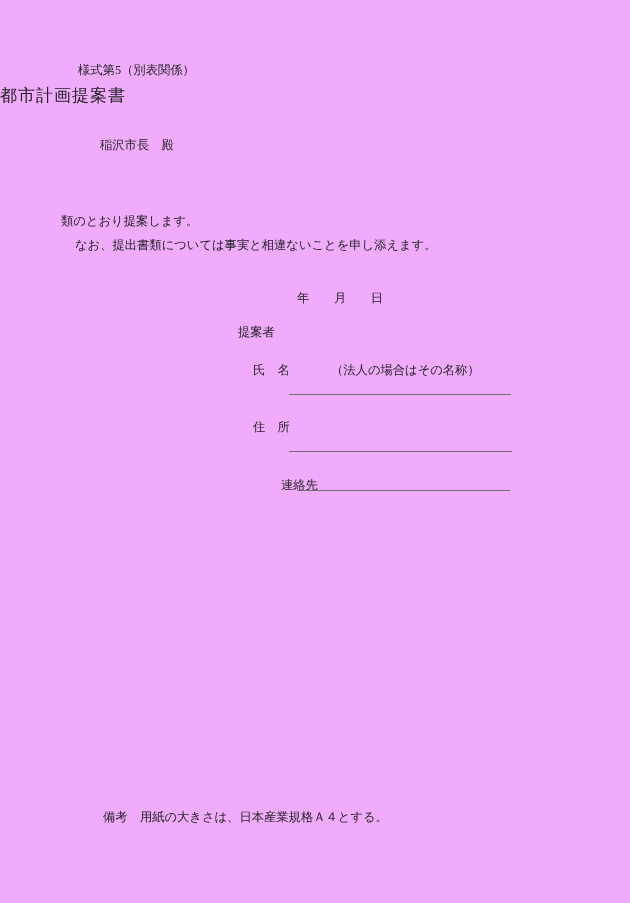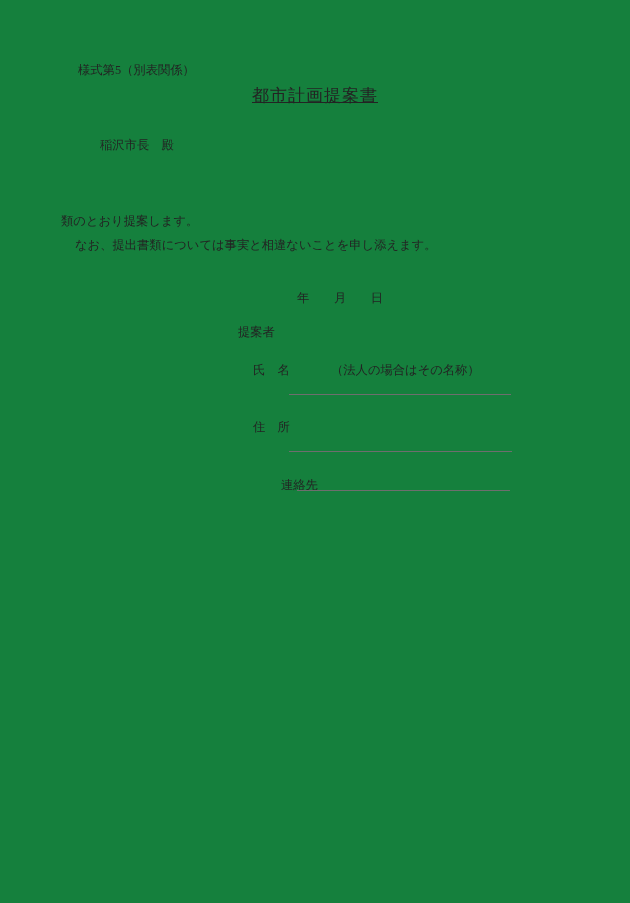--- a/index.html
+++ b/index.html
@@ -4,31 +4,31 @@
 <style>
   html, body {
     margin: 0;
     padding: 0;
     background: #fcfcfc;
   }
   .sheet {
     position: relative;
     width: 630px;
     height: 903px;
-    background: #15803d;
+    background: #f0abfc;
     overflow: hidden;
     font-family: "Liberation Serif", "DejaVu Serif", serif;
     color: #232323;
     font-size: 12.3px;
     line-height: 1;
   }
   .abs { position: absolute; white-space: pre; }
   .form-number   { left: 78px;  top: 64px; }
-  .doc-title     { left: 0; right: 0; top: 87px; text-align: center;
-                   font-size: 17px; letter-spacing: 1px; text-decoration: underline; }
+  .doc-title     { left: 0; right: 0; top: 87px; 
+                   font-size: 17px; letter-spacing: 1px; }
   .addressee     { left: 100px; top: 139px; }
   .body-line-1   { left: 88px;  top: 197px; }
   .body-line-2   { left: 61px;  top: 215px; }
   .body-line-3   { left: 75px;  top: 239px; }
   .date-line     { left: 297px; top: 292px; }
   .proposer      { left: 238px; top: 326px; }
   .name-label    { left: 253px; top: 364px; }
   .name-note     { left: 305px; top: 364px; margin-left: 26px; }
   .addr-label    { left: 253px; top: 421px; text-align: right; }
   .addr-note     { left: 305px; top: 421px; }
@@ -72,14 +72,15 @@
 
   <div class="abs addr-label">住　所</div>
 
 
   <div class="fill-line addr-line"></div>
 
   <div class="abs contact-label">連絡先</div>
 
   <div class="fill-line contact-line"></div>
 
+  <div class="abs remark">備考　用紙の大きさは、日本産業規格Ａ４とする。</div>
 
 </div>
 
 </body></html>

